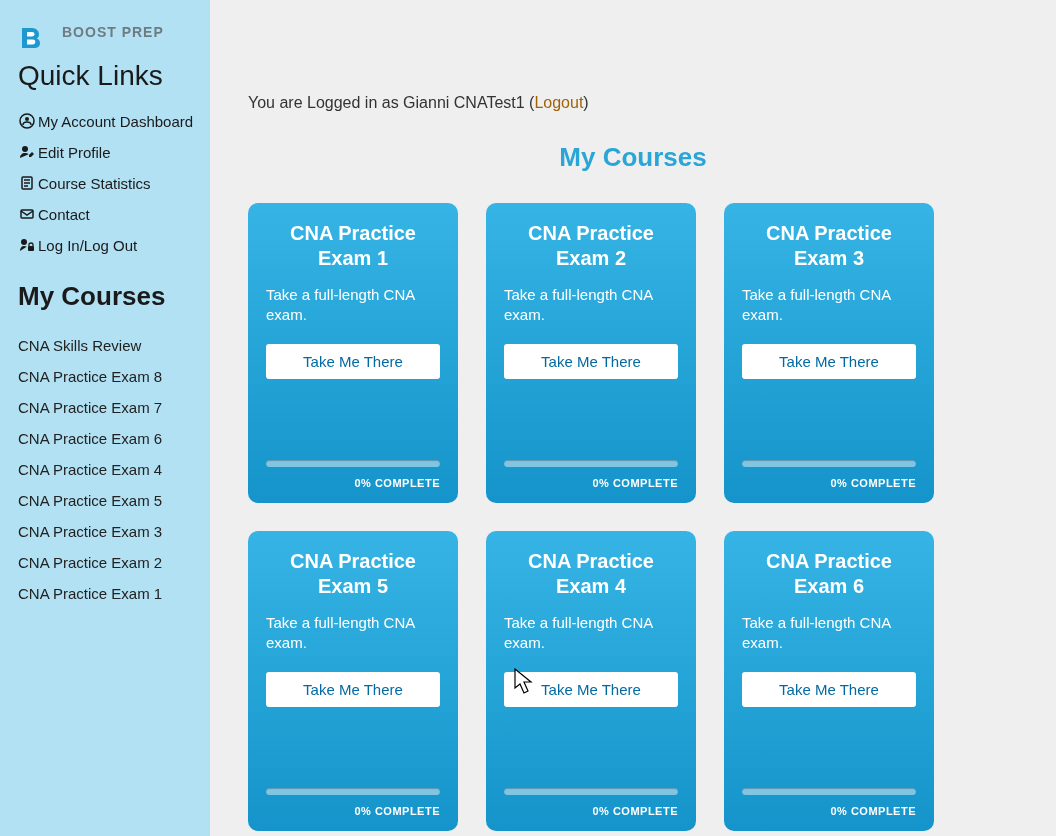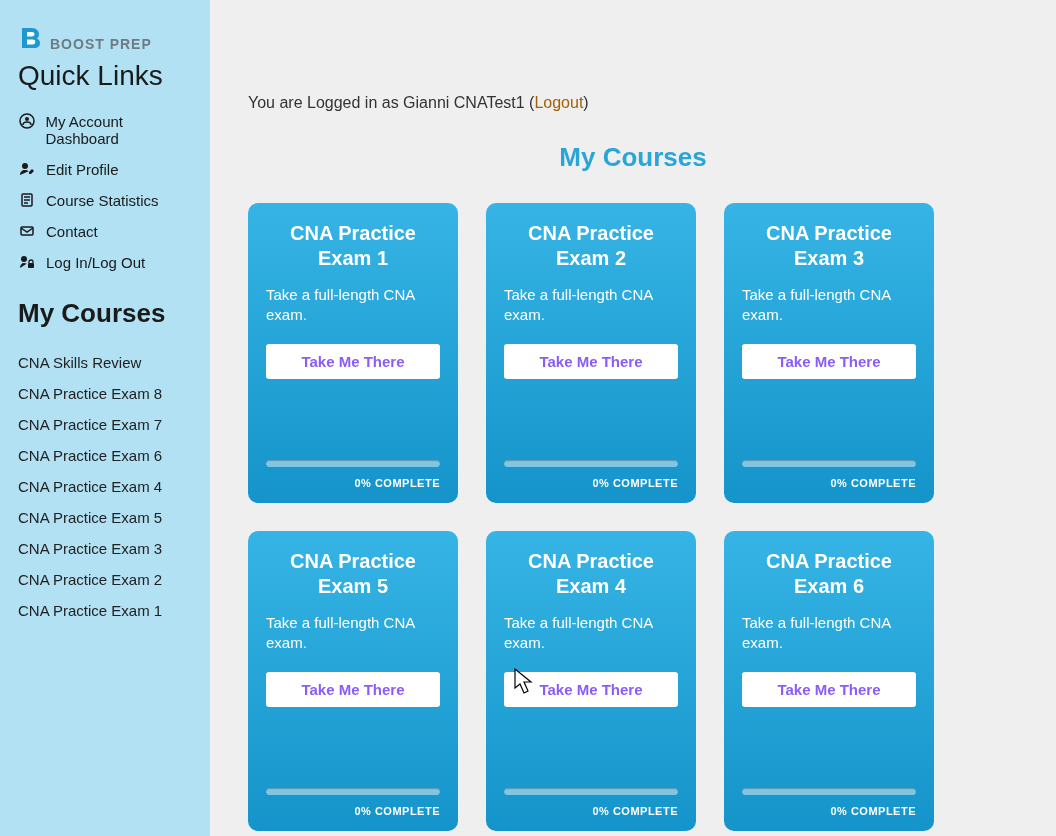--- a/index.html
+++ b/index.html
@@ -10,31 +10,31 @@
     height: 836px;
     overflow: hidden;
     display: flex;
   }
   .sidebar {
     width: 210px;
     background: #b2e1f4;
     padding: 14px 14px 14px 18px;
     flex-shrink: 0;
   }
-  .logo-row { display:flex; align-items:flex-end; gap:4px; margin-top:10px; margin-bottom:8px;}
+  .logo-row { display:flex; align-items:flex-start; gap:16px; margin-top:10px; margin-bottom:8px;}
   .logo-b {
     width:28px; height:28px; display:flex; align-items:center; justify-content:center;
   }
   .logo-b svg { display:block; }
   .logo-text { font-weight:700; color:#6e7c82; letter-spacing:1px; font-size:14px; }
   .section-heading {
     font-size:28px; font-weight:400; color:#1a1a1a; margin:8px 0 14px 0;
   }
   .ql-item {
-    display:flex; align-items:flex-start; gap:10px; color:#1a1a1a; font-size:15px;
+    display:flex; align-items:flex-start; gap:2px; color:#1a1a1a; font-size:15px;
     padding:7px 0; cursor:pointer;
   }
   .ql-item .ql-icon { width:18px; display:flex; justify-content:center; }
   .my-courses-heading { font-size:26px; font-weight:700; color:#1a1a1a; margin:20px 0 18px 0;}
   .course-link {
     font-size:15px; color:#222; padding:7px 0; cursor:pointer;
   }
   .main {
     flex:1; padding:24px 38px;
     position:relative;
@@ -51,22 +51,22 @@
     width:210px; height:300px;
     background: linear-gradient(180deg,#36b4e5 0%,#1494ca 100%);
     border-radius:10px;
     padding:18px 18px 14px 18px;
     color:#fff;
     display:flex; flex-direction:column;
   }
   .card-title { font-size:20px; font-weight:700; text-align:center; line-height:1.25; margin-bottom:14px;}
   .card-desc { font-size:15px; line-height:1.35; margin-bottom:18px;}
   .card-btn {
-    background:#fff; color:#8b5cf6; border:none; border-radius:3px;
-    padding:9px 0; font-size:15px; font-weight:700; cursor:pointer;
+    background:#fff; color:#0369a1; border:none; border-radius:3px;
+    padding:9px 0; font-size:15px; font-weight:400; cursor:pointer;
     margin-bottom:auto;
   }
   .progress-wrap { margin-top:auto; }
   .progress-bar {
     height:7px; border-radius:4px;
     background: rgba(255,255,255,0.45);
     box-shadow: inset 0 1px 1px rgba(0,0,0,0.25);
     margin-bottom:10px;
   }
   .progress-label {

